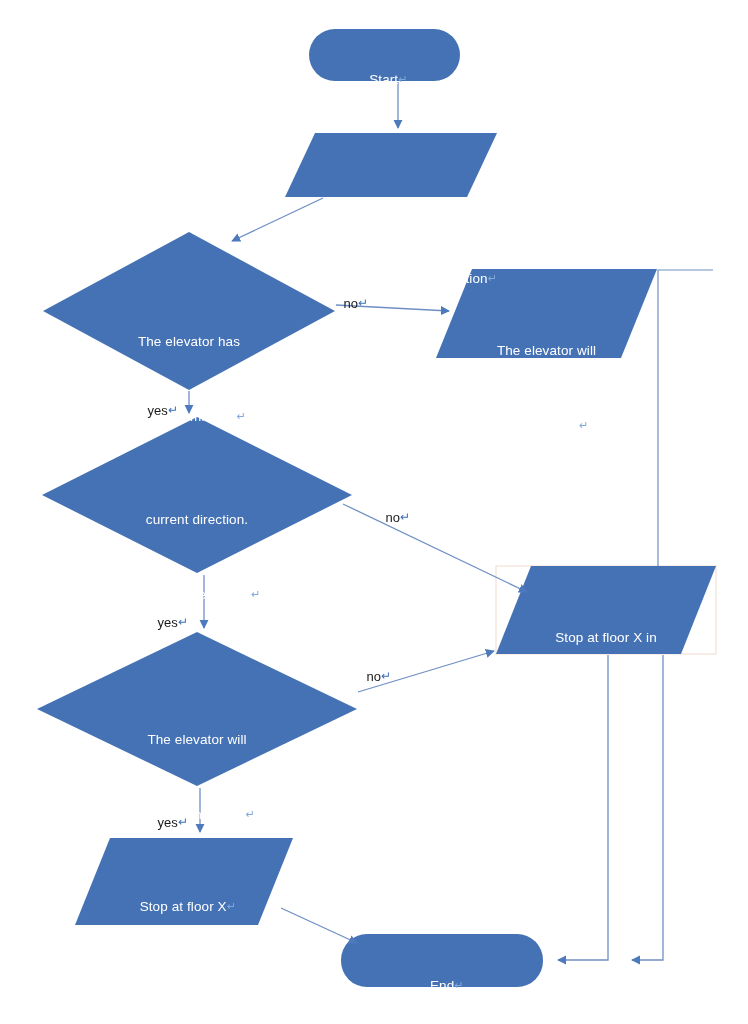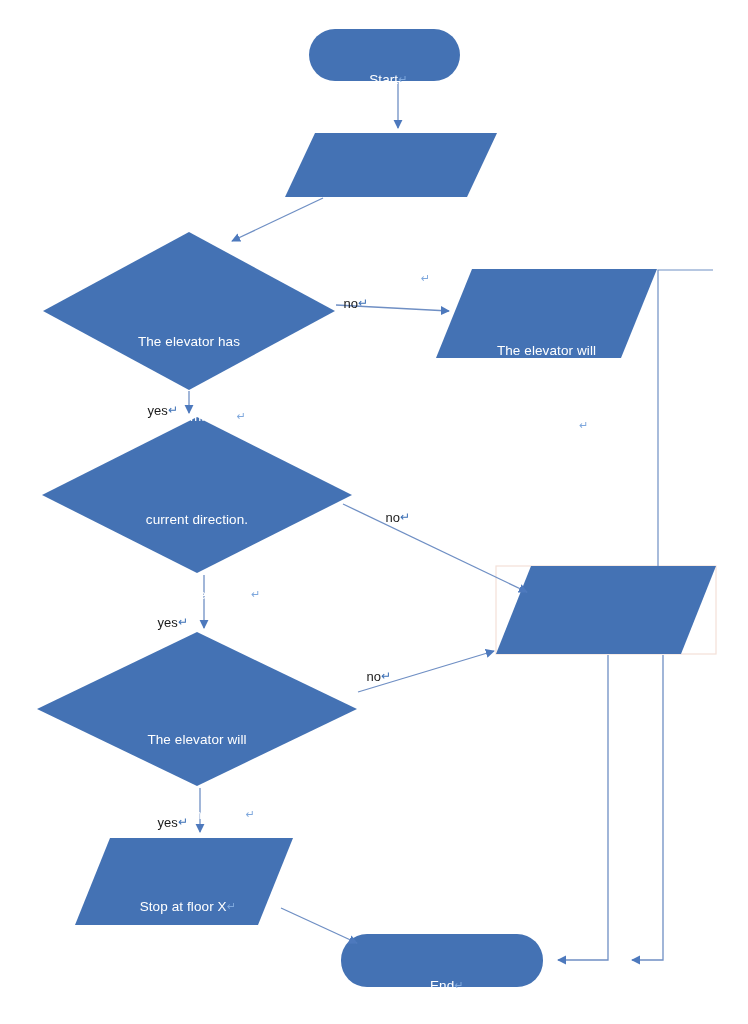--- a/index.html
+++ b/index.html
@@ -116,41 +116,42 @@
   <path d="M 608 655 L 608 960 L 558 960" fill="none" stroke="#6f8fc4" stroke-width="1.3" marker-end="url(#arrow)"></path>
 
   
   <path d="M 663 655 L 663 960 L 632 960" fill="none" stroke="#6f8fc4" stroke-width="1.3" marker-end="url(#arrow)"></path>
 </svg>
 
 <div class="node-label" style="left:309px; top:42px; width:151px;">
   <span>Start</span><span class="pilcrow">↵</span>
 </div>
 
-<div class="node-label" style="left:285px; top:141px; width:212px;">
+<div class="node-label" style="left:285px; top:141px; width:212px;text-align:right;">
   <div>X=# of floor,</div>
   <div><span>Y=direction</span><span class="pilcrow">↵</span></div>
 </div>
 
 <div class="node-label" style="left:43px; top:279px; width:292px;">
   <div>The elevator has</div>
   <div><span>a current mission</span><span class="pilcrow">↵</span></div>
 </div>
 
 <div class="node-label" style="left:436px; top:288px; width:221px;">
   <div>The elevator will</div>
   <div><span>go to X floor</span><span class="pilcrow">↵</span></div>
 </div>
 
 <div class="node-label" style="left:42px; top:457px; width:310px;">
   <div>current direction.</div>
   <div><span>Are with the same?</span><span class="pilcrow">↵</span></div>
 </div>
 
 <div class="node-label" style="left:496px; top:575px; width:220px;">
+  <div>Stop at floor X in</div>
 </div>
 
 <div class="node-label" style="left:37px; top:677px; width:320px;">
   <div>The elevator will</div>
   <div><span>pass by the will X</span><span class="pilcrow">↵</span></div>
 </div>
 
 <div class="node-label" style="left:75px; top:869px; width:218px;">
   <span>Stop at floor X</span><span class="pilcrow">↵</span>
 </div>

